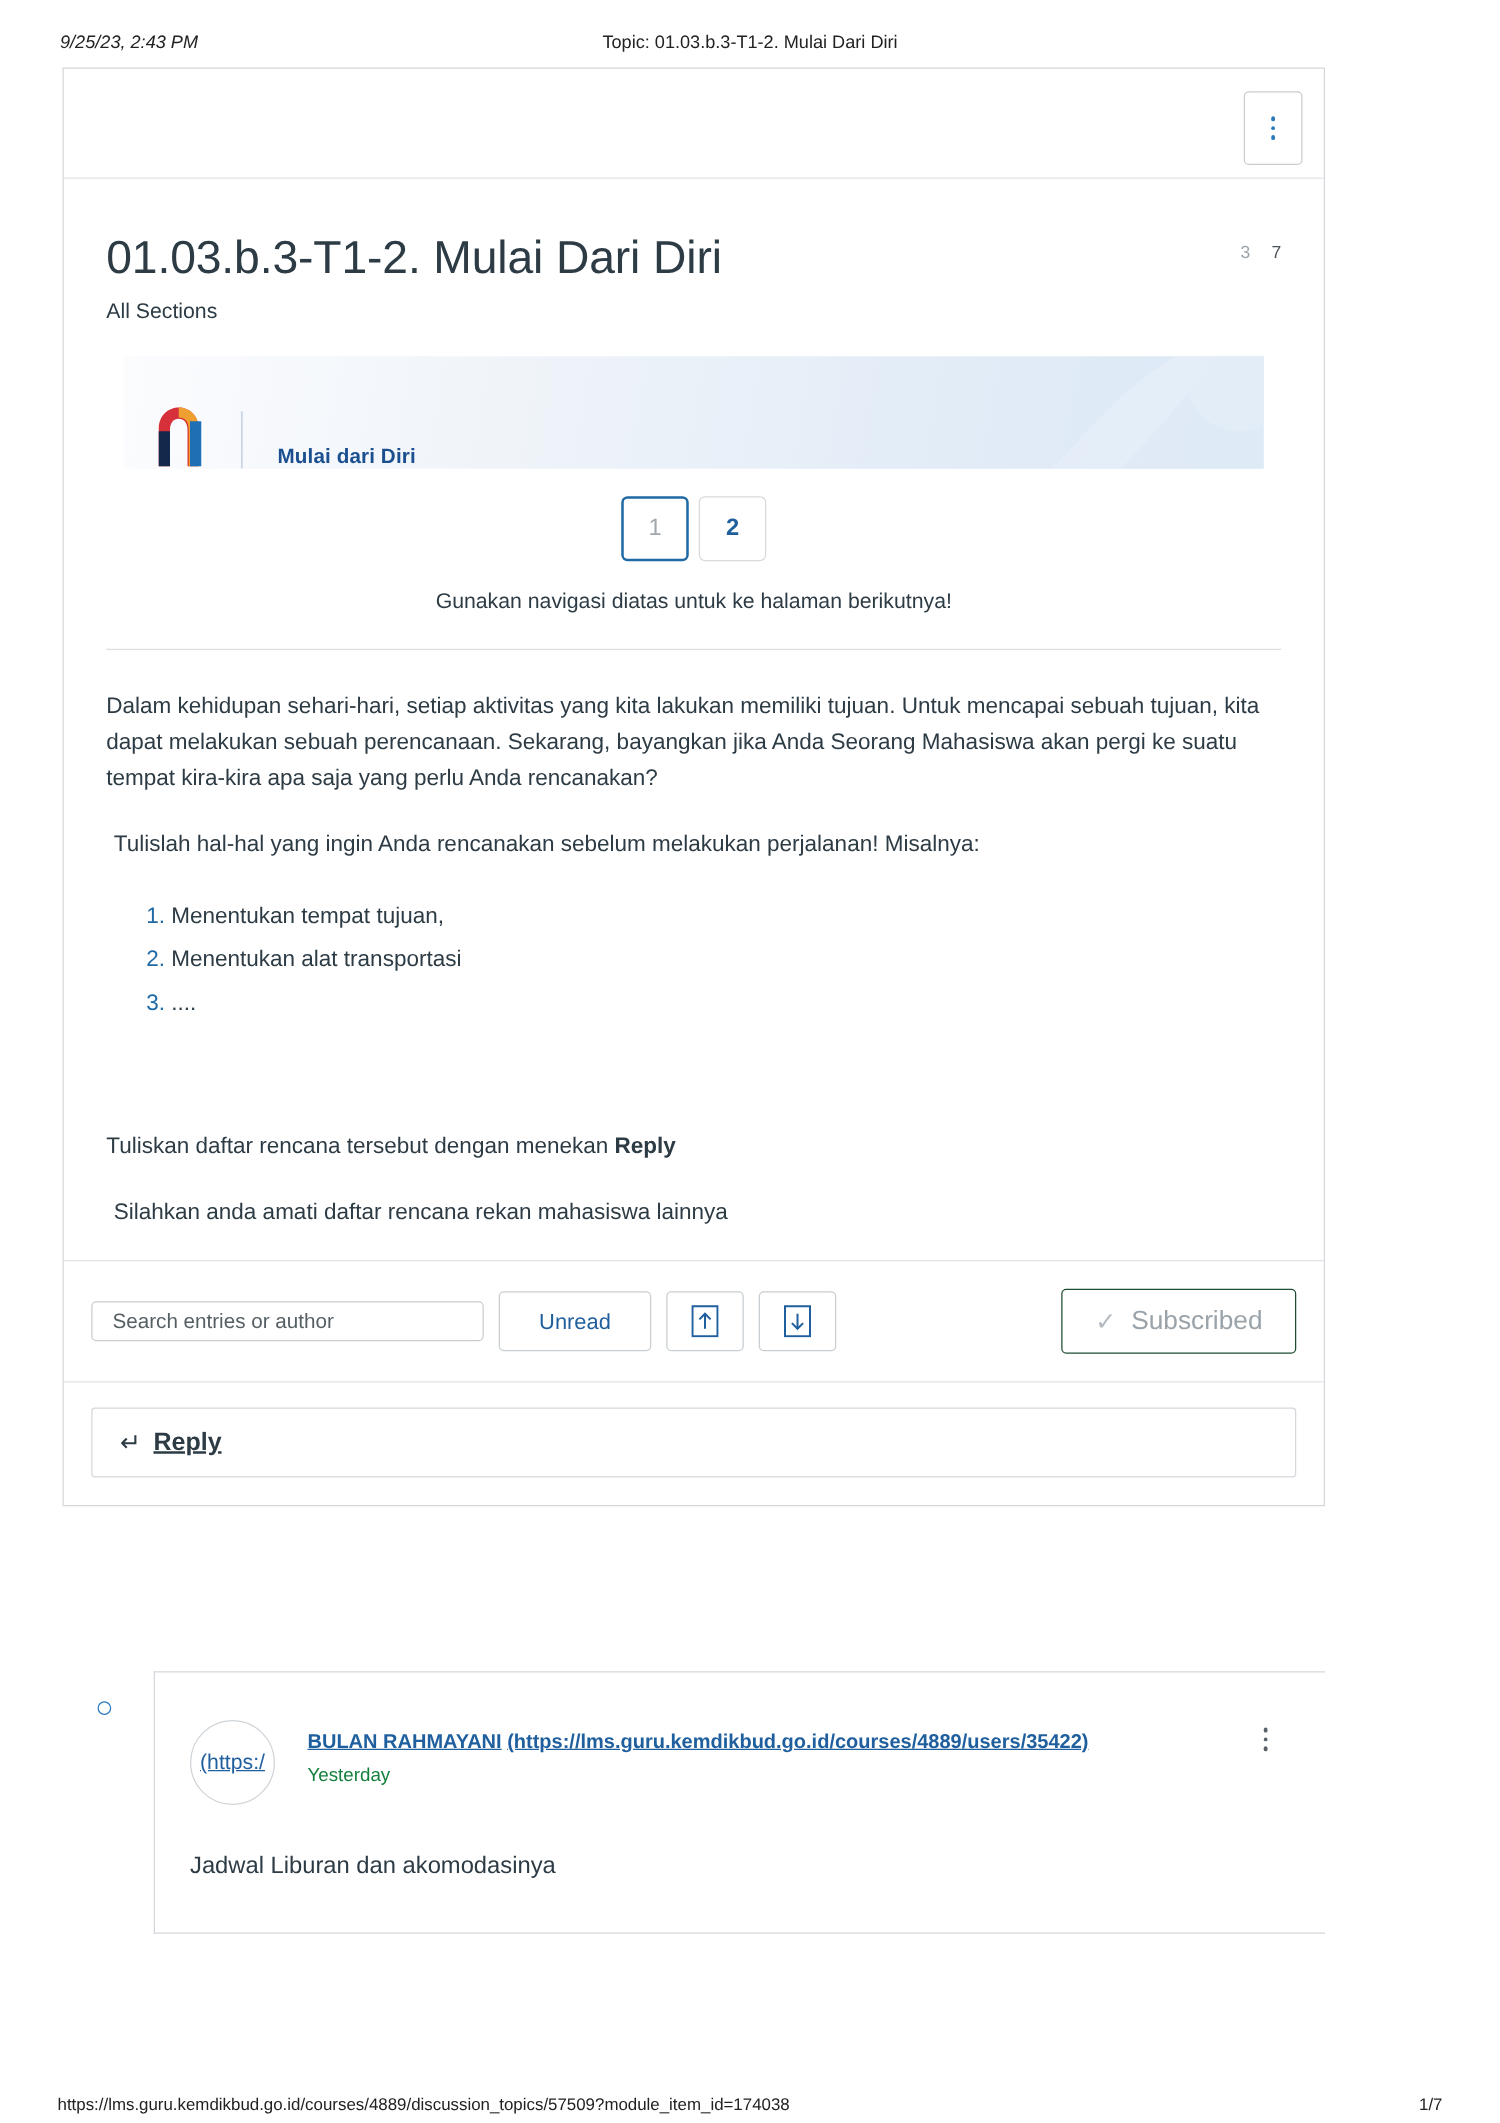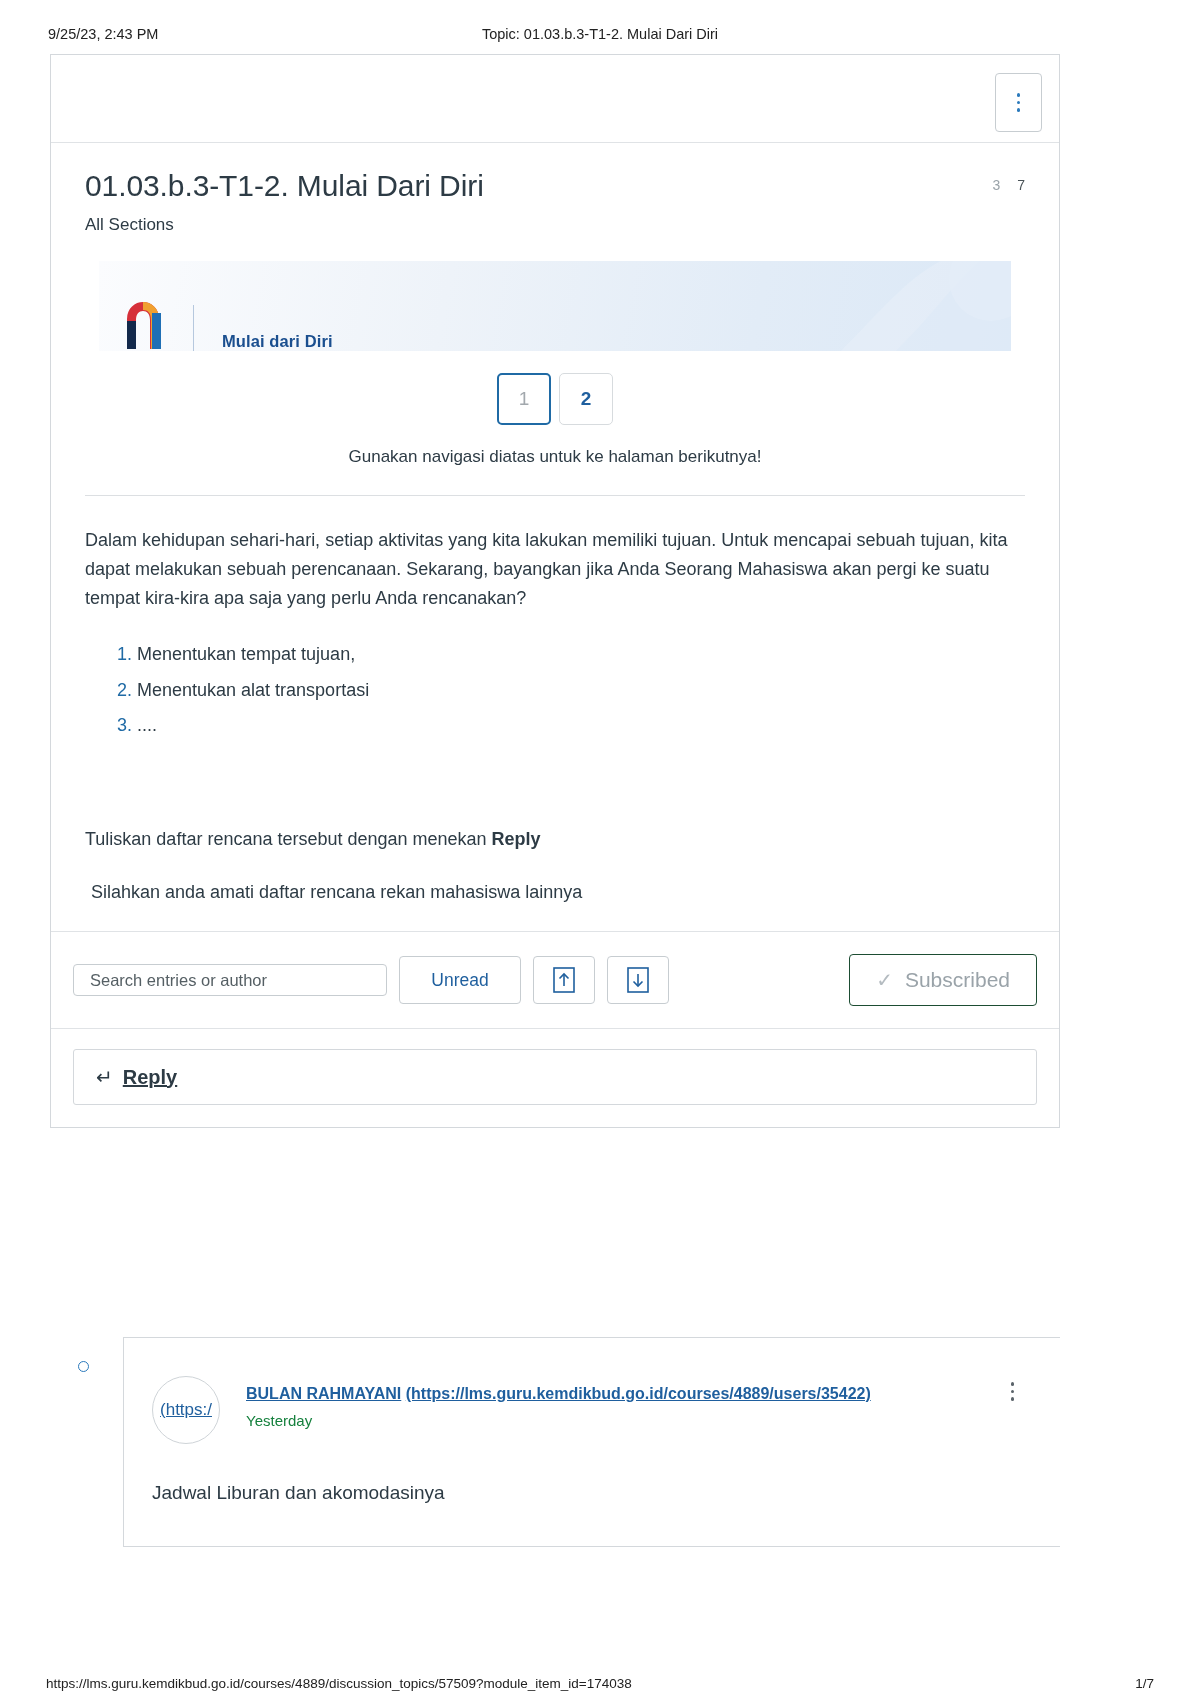--- a/index.html
+++ b/index.html
@@ -16,21 +16,21 @@
   }
 
   
   .print-header {
     position: absolute;
     top: 26px; left: 0; right: 0;
     display: flex;
     font-size: 14.5px;
     color: #222;
   }
-  .ph-date { position: absolute; left: 48px; }
+  .ph-date { position: absolute; left: 48px; font-style: italic; }
   .ph-title { position: absolute; left: 50%; transform: translateX(-50%); white-space: nowrap; }
 
   .print-footer {
     position: absolute;
     bottom: 22px; left: 0; right: 0;
     font-size: 13.5px;
     color: #222;
   }
   .pf-url { position: absolute; left: 46px; }
   .pf-page { position: absolute; right: 46px; }
@@ -61,24 +61,24 @@
   }
   .kebab-btn i {
     display: block; width: 3.5px; height: 3.5px;
     border-radius: 50%; background: #2b7abc;
   }
 
   .card-body { padding: 26px 34px 0 34px; }
 
   .topic-head { position: relative; }
   .topic-title {
-    font-size: 30px;
+    font-size: 37px;
     font-weight: 400;
     color: #2d3b45;
-    margin: 0 0 12px 0;
+    margin: 16px 0 12px 0;
     letter-spacing: -0.1px;
   }
   .topic-sub {
     font-size: 17px;
     color: #2d3b45;
     margin: 0 0 26px 0;
   }
   .counts {
     position: absolute; right: 0; top: 8px;
     font-size: 14px;
@@ -328,20 +328,21 @@
       <button class="pg-other">2</button>
     </div>
     <div class="pager-caption">Gunakan navigasi diatas untuk ke halaman berikutnya!</div>
 
     <hr class="hr">
 
     <div class="prose">
 
       <p>Dalam kehidupan sehari-hari, setiap aktivitas yang kita lakukan memiliki tujuan. Untuk mencapai sebuah tujuan, kita dapat melakukan sebuah perencanaan. Sekarang, bayangkan jika Anda Seorang Mahasiswa akan pergi ke suatu tempat kira-kira apa saja yang perlu Anda rencanakan?</p>
 
+      <p class="indent">Tulislah hal-hal yang ingin Anda rencanakan sebelum melakukan perjalanan!  Misalnya:</p>
 
       <ol class="plan">
         <li>Menentukan  tempat tujuan,</li>
         <li>Menentukan alat transportasi</li>
         <li>....</li>
       </ol>
 
       <div class="spacer-lg"></div>
 
       <p><span>Tuliskan daftar rencana tersebut dengan menekan </span><b>Reply</b></p>

